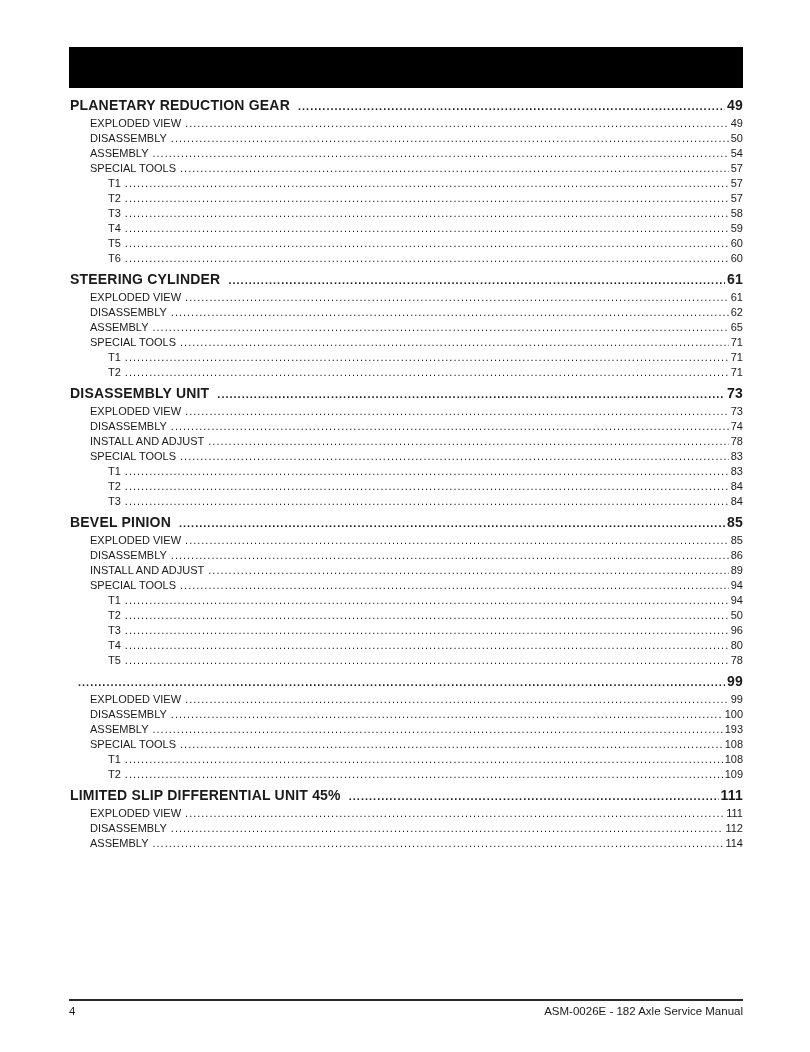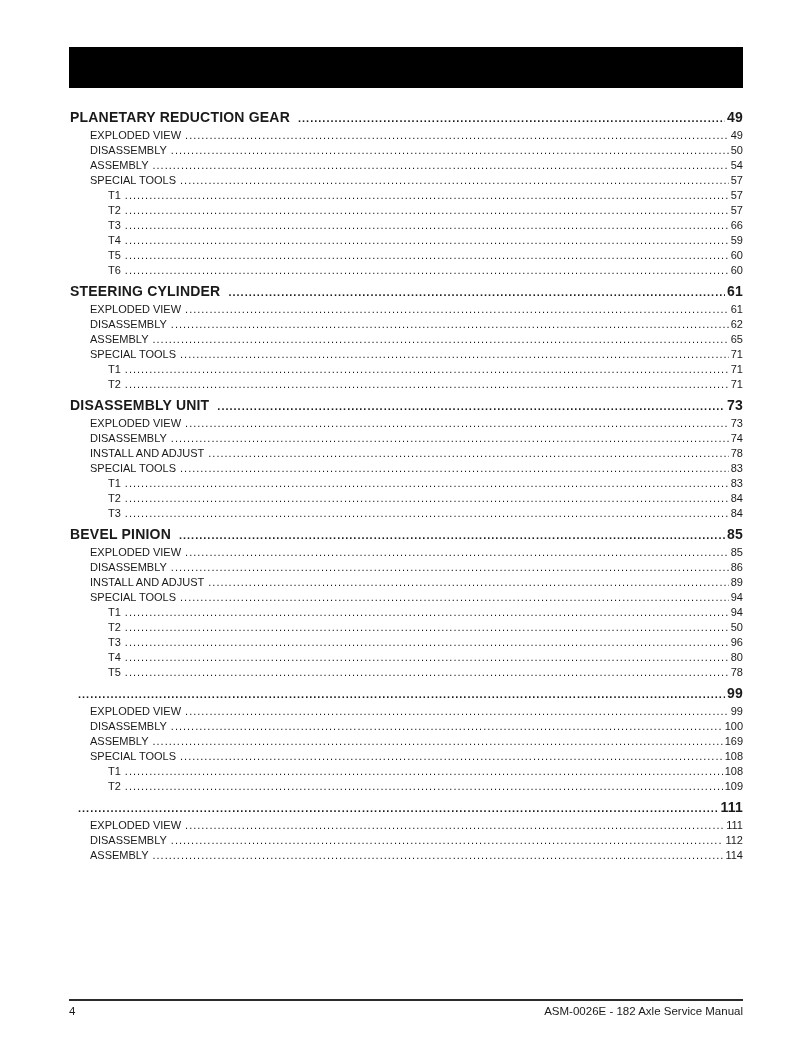--- a/index.html
+++ b/index.html
@@ -19,21 +19,21 @@
     position: absolute;
     left: 69px;
     top: 47px;
     width: 674px;
     height: 41px;
     background: #000000;
   }
   .toc {
     position: absolute;
     left: 70px;
-    top: 108px;
+    top: 96px;
     width: 673px;
   }
   .toc-section { margin-bottom: 4px; }
   .row {
     display: flex;
     align-items: baseline;
   }
   .row.heading {
     font-size: 14px;
     font-weight: bold;
@@ -114,21 +114,21 @@
           <span class="page-num">57</span>
         </div>
         <div class="row l2">
           <span class="label">T2</span>
           <span class="leader"></span>
           <span class="page-num">57</span>
         </div>
         <div class="row l2">
           <span class="label">T3</span>
           <span class="leader"></span>
-          <span class="page-num">66</span>
+          <span class="page-num">58</span>
         </div>
         <div class="row l2">
           <span class="label">T4</span>
           <span class="leader"></span>
           <span class="page-num">59</span>
         </div>
         <div class="row l2">
           <span class="label">T5</span>
           <span class="leader"></span>
           <span class="page-num">60</span>
@@ -281,40 +281,41 @@
           <span class="page-num">99</span>
         </div>
         <div class="row l1">
           <span class="label">DISASSEMBLY</span>
           <span class="leader"></span>
           <span class="page-num">100</span>
         </div>
         <div class="row l1">
           <span class="label">ASSEMBLY</span>
           <span class="leader"></span>
-          <span class="page-num">169</span>
+          <span class="page-num">193</span>
         </div>
         <div class="row l1">
           <span class="label">SPECIAL TOOLS</span>
           <span class="leader"></span>
           <span class="page-num">108</span>
         </div>
         <div class="row l2">
           <span class="label">T1</span>
           <span class="leader"></span>
           <span class="page-num">108</span>
         </div>
         <div class="row l2">
           <span class="label">T2</span>
           <span class="leader"></span>
           <span class="page-num">109</span>
         </div>
       </div>
       <div class="toc-section">
         <div class="row heading">
+          <span class="label">LIMITED SLIP DIFFERENTIAL UNIT 45%</span>
           <span class="leader"></span>
           <span class="page-num">111</span>
         </div>
         <div class="row l1">
           <span class="label">EXPLODED VIEW</span>
           <span class="leader"></span>
           <span class="page-num">111</span>
         </div>
         <div class="row l1">
           <span class="label">DISASSEMBLY</span>

